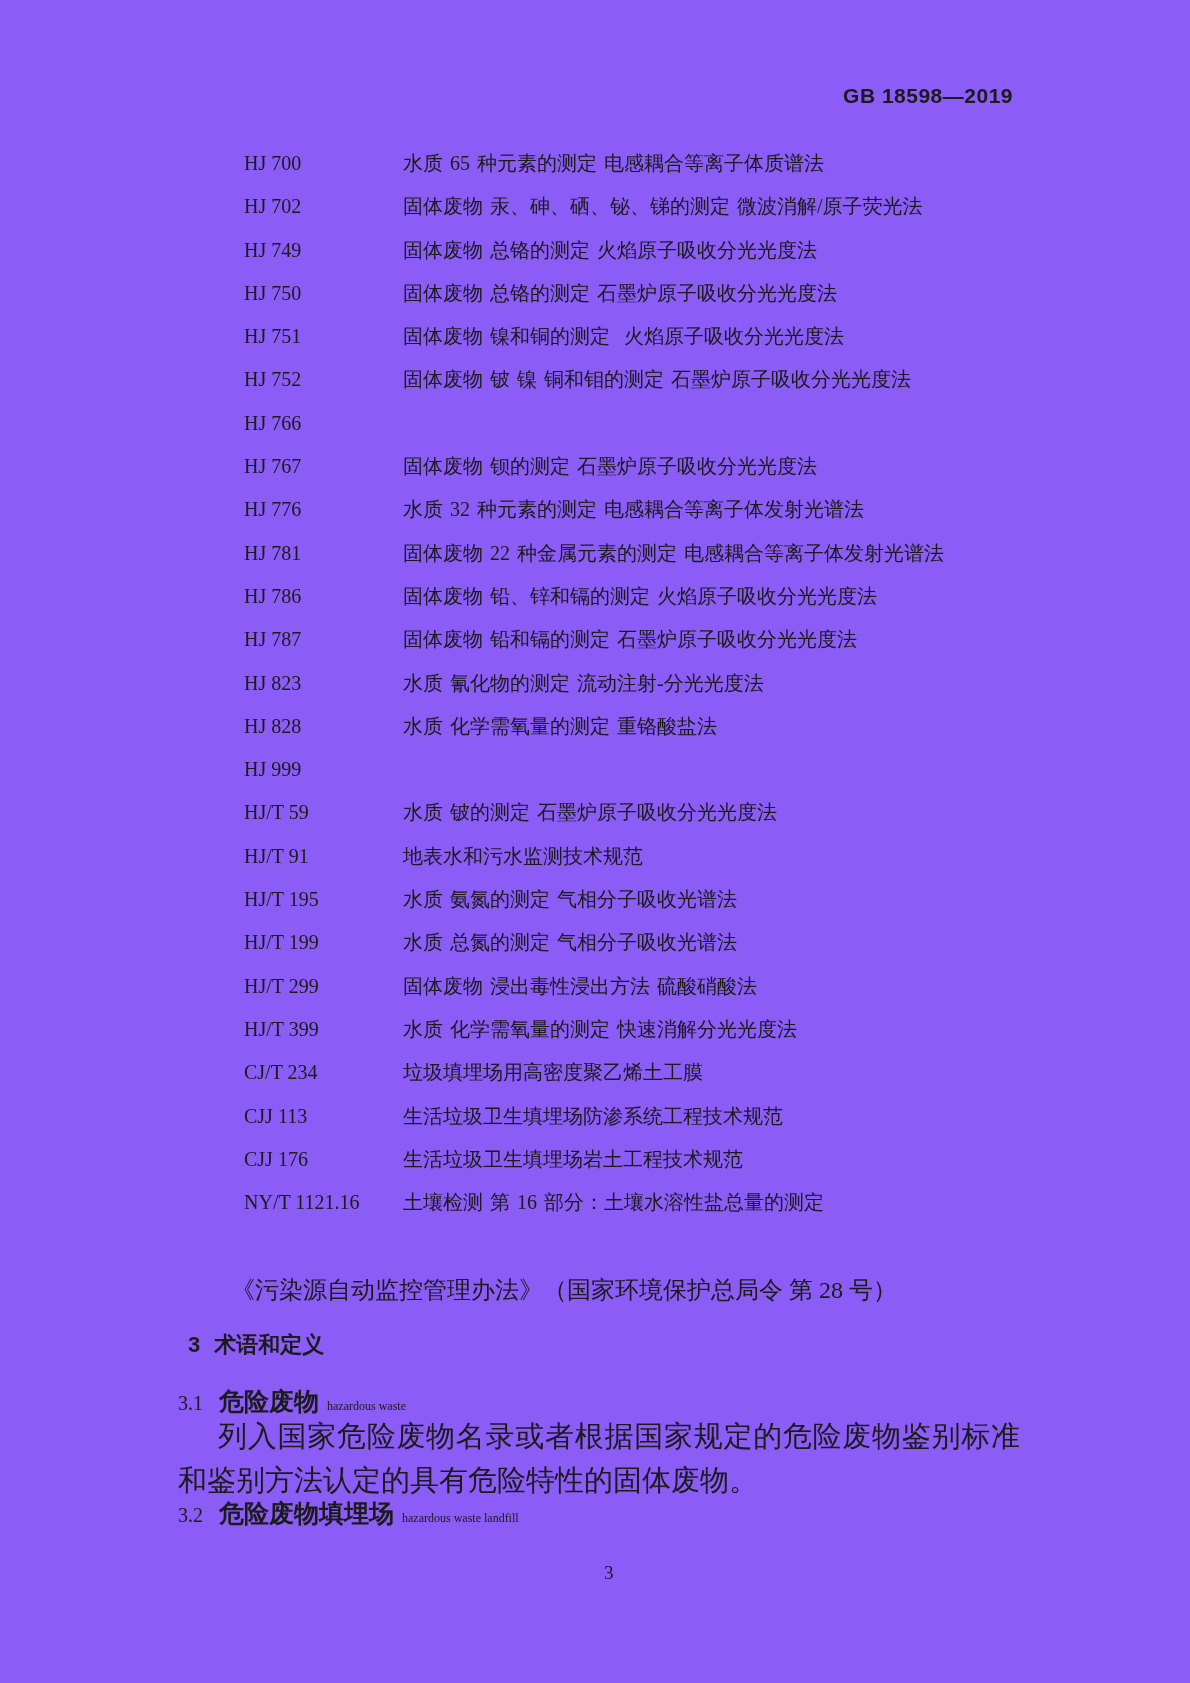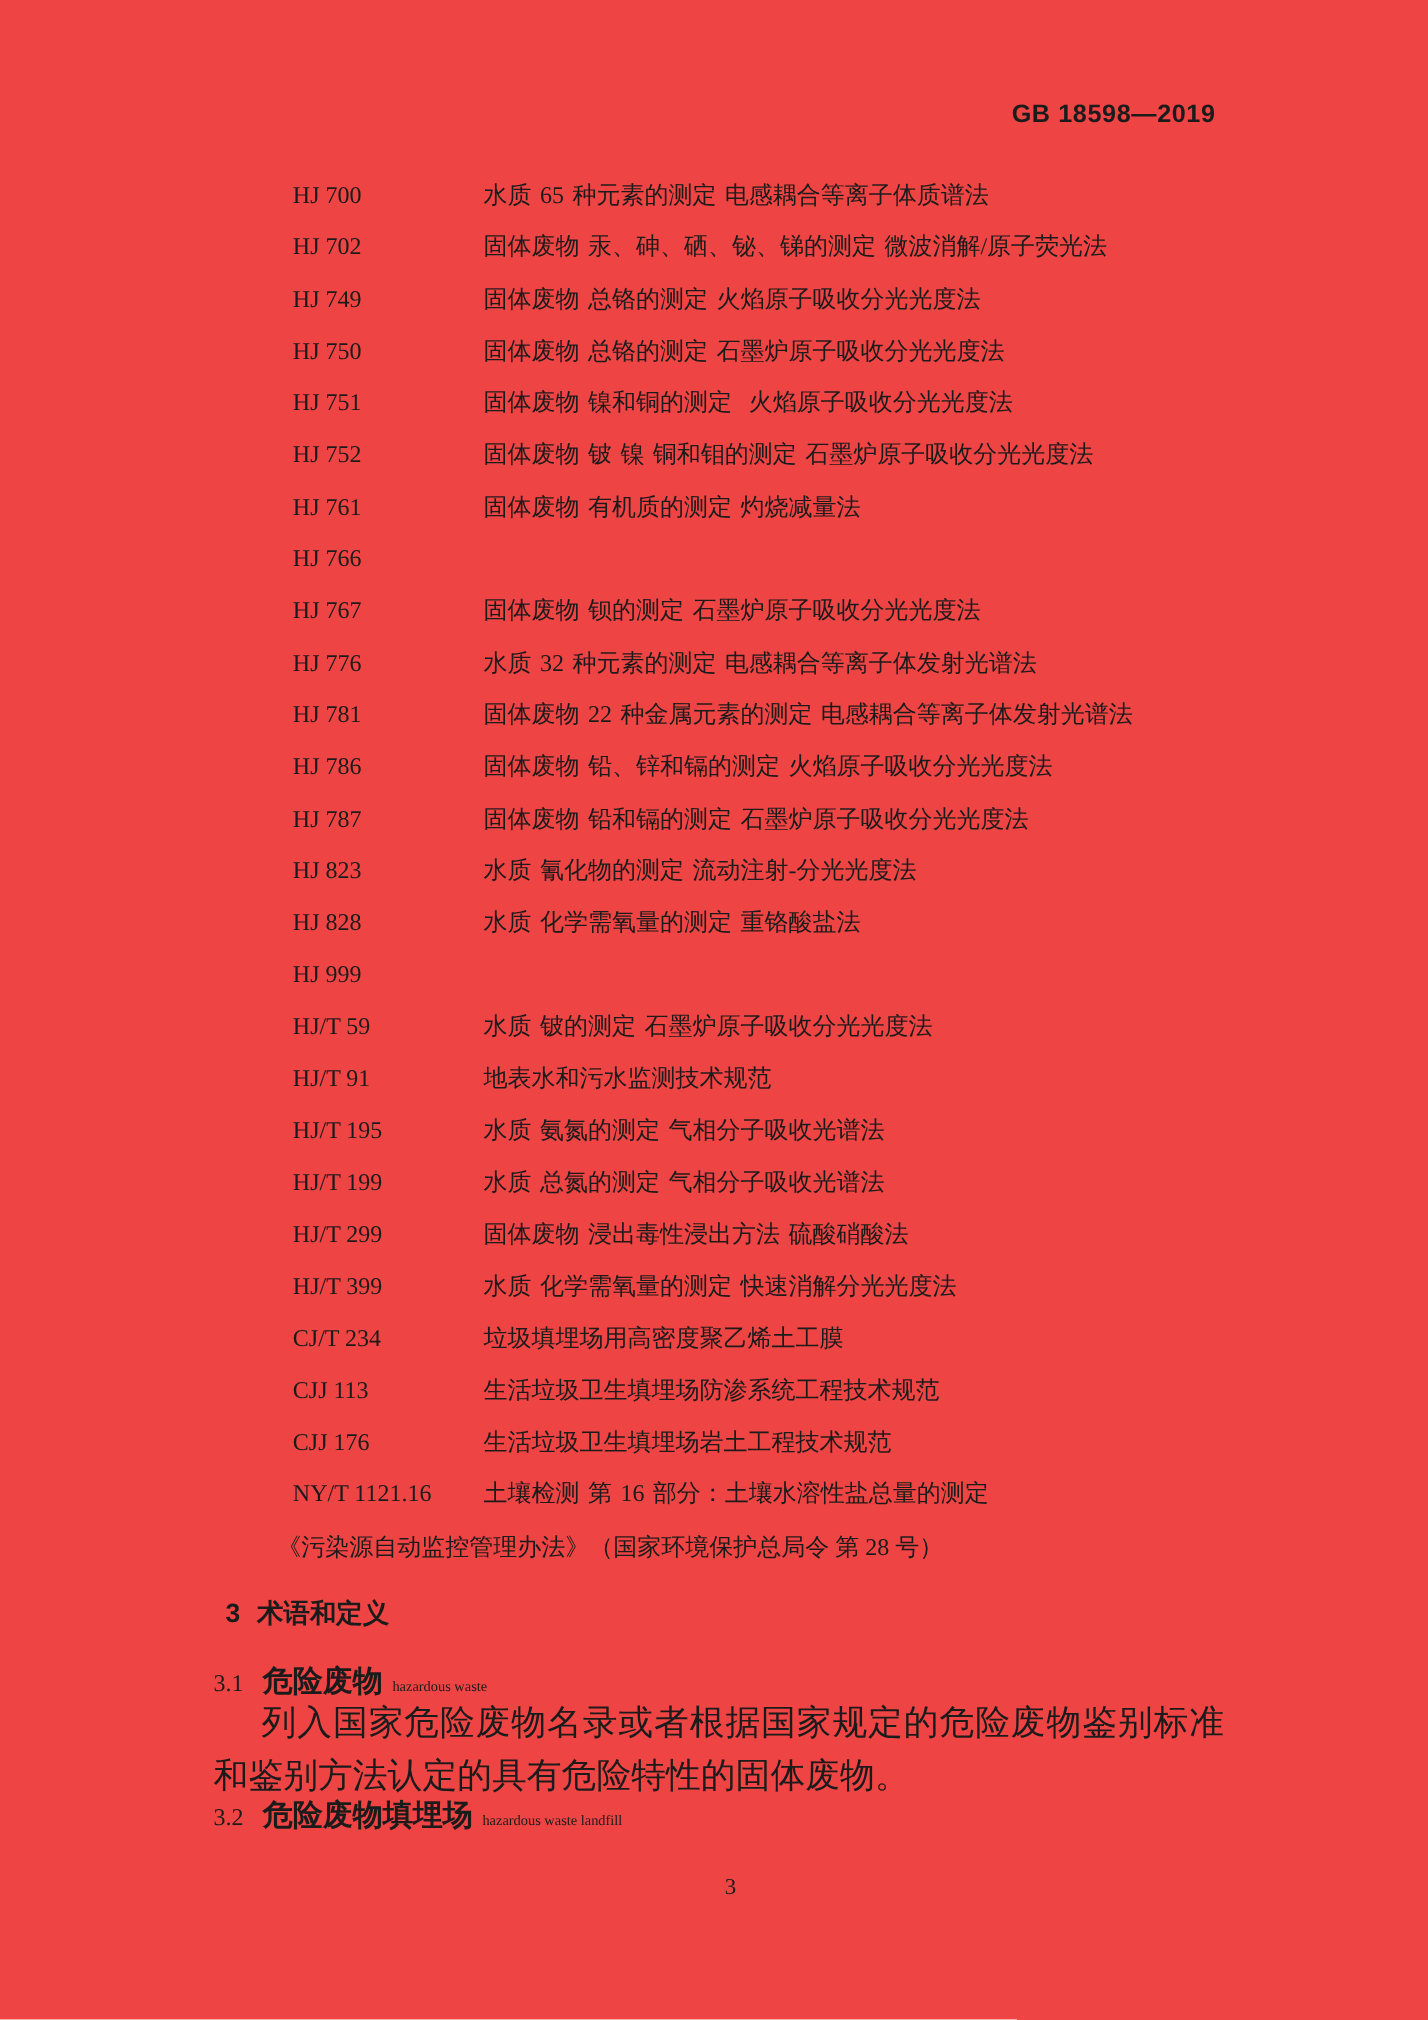--- a/index.html
+++ b/index.html
@@ -4,21 +4,21 @@
 <style>
   html, body {
     margin: 0;
     padding: 0;
     background: #ffffff;
   }
   .page {
     position: relative;
     width: 1190px;
     height: 1683px;
-    background: #ef4444;
+    background: #8b5cf6;
     color: #1b1b1b;
     font-family: "Liberation Serif", "DejaVu Serif", serif;
     overflow: hidden;
   }
   
   .doc-header {
     position: absolute;
     top: 84px;
     right: 177px;
     font-family: "Liberation Sans", "DejaVu Sans", sans-serif;
@@ -48,21 +48,21 @@
     white-space: pre;
   }
   .ref-title {
     white-space: pre;
     word-spacing: 2px;
   }
   .ref-note {
     position: absolute;
     left: 231px;
     top: 1269px;
-    font-size: 20px;
+    font-size: 24px;
     line-height: 43.3px;
     white-space: pre;
   }
   
   .sec-heading {
     position: absolute;
     left: 188px;
     top: 1330px;
     margin: 0;
     font-family: "Liberation Sans", "DejaVu Sans", sans-serif;
@@ -149,24 +149,20 @@
     <div class="ref-row">
       <span class="ref-code">HJ 751</span>
       <span class="ref-title">固体废物 镍和铜的测定  火焰原子吸收分光光度法</span>
     </div>
 
     <div class="ref-row">
       <span class="ref-code">HJ 752</span>
       <span class="ref-title">固体废物 铍 镍 铜和钼的测定 石墨炉原子吸收分光光度法</span>
     </div>
 
-    <div class="ref-row">
-      <span class="ref-code">HJ 761</span>
-      <span class="ref-title">固体废物 有机质的测定 灼烧减量法</span>
-    </div>
 
     <div class="ref-row">
       <span class="ref-code">HJ 766</span>
     </div>
 
     <div class="ref-row">
       <span class="ref-code">HJ 767</span>
       <span class="ref-title">固体废物 钡的测定 石墨炉原子吸收分光光度法</span>
     </div>
 

